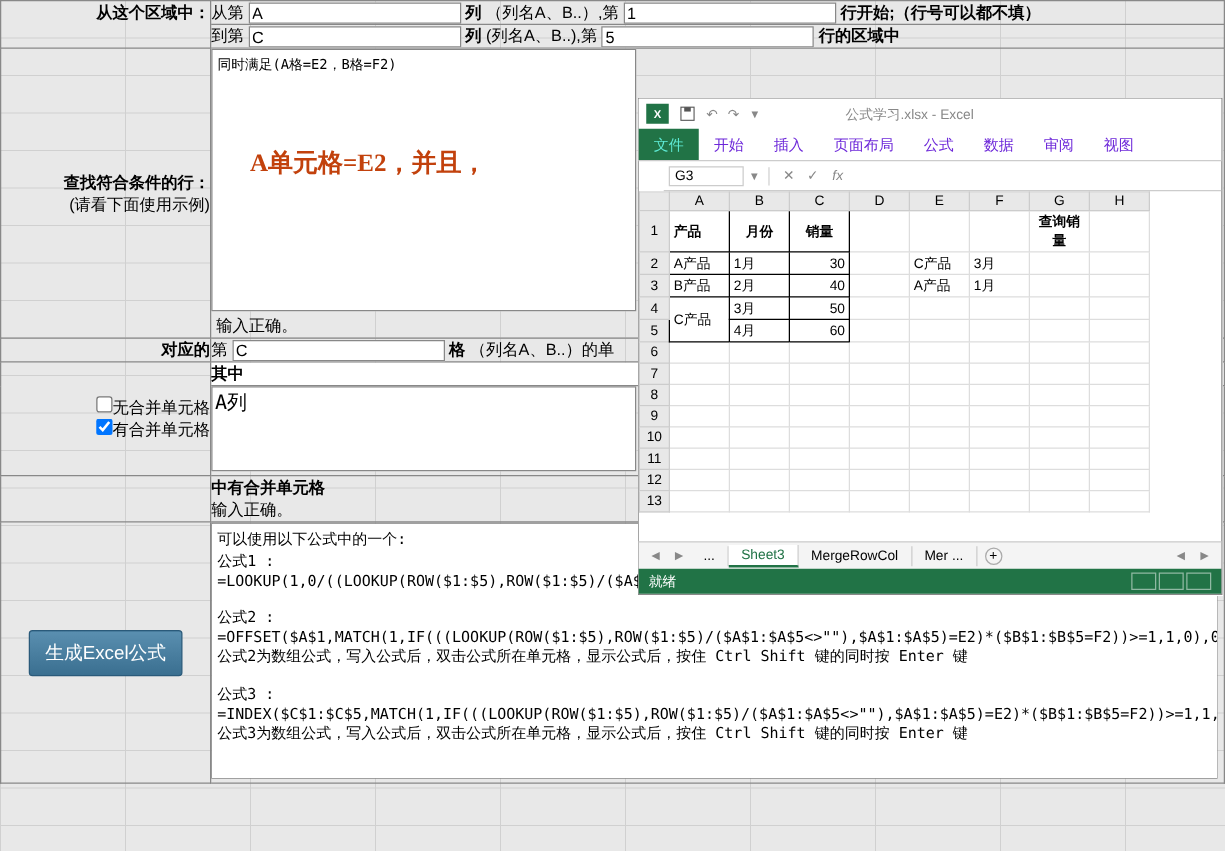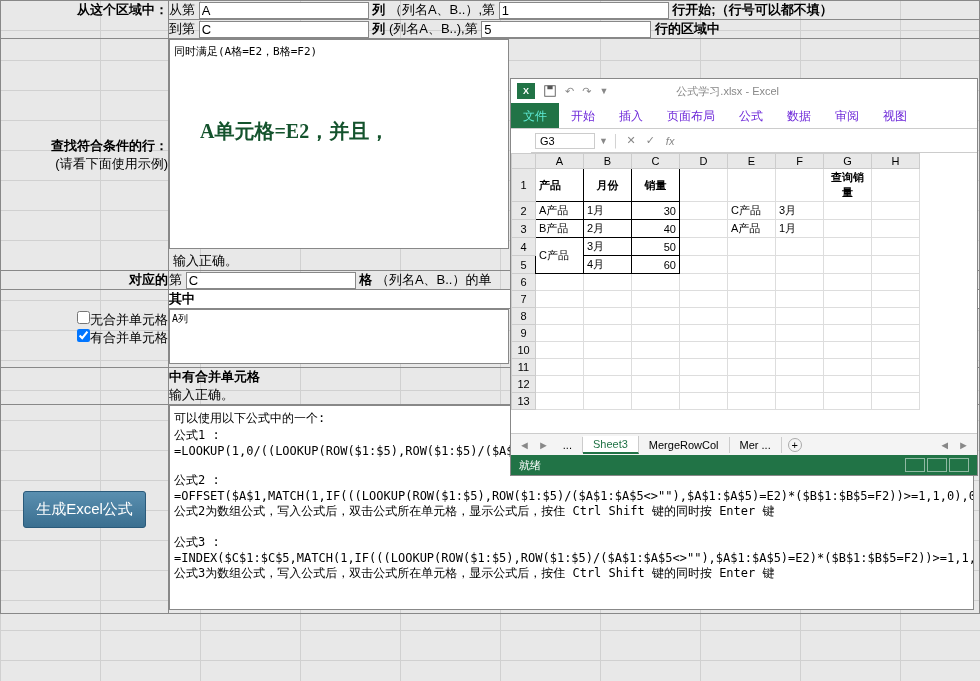--- a/index.html
+++ b/index.html
@@ -7,21 +7,21 @@
 .brick-bg { position: absolute; top: 0; left: 0; width: 980px; height: 681px; background-color: #e8e8e8; background-image: linear-gradient(#d0d0d0 1px, transparent 1px), linear-gradient(90deg, #d0d0d0 1px, transparent 1px); background-size: 100px 30px; z-index: 0; }
 .form-table { position: relative; z-index: 1; width: 980px; border-collapse: collapse; }
 .form-table td { border: 1px solid #888; padding: 0; vertical-align: top; font-size: 13px; }
 .label-cell { width: 168px; text-align: right; padding: 2px 4px; font-weight: bold; vertical-align: middle; background: transparent; }
 .inline-row { padding: 1px 4px; white-space: nowrap; }
 .txt-in { border: 1px solid #888; font-size: 13px; padding: 0 2px; vertical-align: middle; background: #fff; }
 .txt-narrow { width: 170px; }
 .txt-wide { width: 170px; }
 .cond-box { width: 340px; height: 210px; background: #fff; border: 1px solid #888; padding: 4px; font-size: 11px; font-family: SimSun, monospace; resize: none; }
 .hint-ok { padding: 0 4px; font-size: 13px; }
-.blue-note { position: absolute; left: 200px; top: 115px; color: #14532d; font-size: 20px; font-weight: bold; line-height: 1.6; font-family: SimSun, "Microsoft YaHei"; z-index: 5; pointer-events: none; }
+.blue-note { position: absolute; left: 200px; top: 115px; color: #c2410c; font-size: 20px; font-weight: bold; line-height: 1.6; font-family: SimSun, "Microsoft YaHei"; z-index: 5; pointer-events: none; }
 .cb-row { text-align: right; padding: 1px 2px; }
 .cb-row label { display: block; font-size: 13px; }
 .gen-btn { background: linear-gradient(#5a8fb0, #3a6f90); color: #fff; border: 1px solid #2a5a7a; padding: 8px 12px; font-size: 15px; border-radius: 3px; cursor: pointer; margin: 4px; }
 .formula-out { width: 805px; height: 205px; font-family: SimSun, monospace; font-size: 12px; padding: 4px; border: 1px solid #888; background: #fff; resize: none; white-space: pre; overflow: auto; }
 
 .excel-win { position: absolute; top: 78px; left: 510px; width: 468px; height: 398px; background: #fff; border: 1px solid #888; z-index: 10; font-family: "Microsoft YaHei", Arial; display: flex; flex-direction: column; }
 .excel-title { background: #fff; height: 24px; display: flex; align-items: center; padding: 0 6px; gap: 8px; font-size: 11px; }
 .xl-icon { width: 18px; height: 16px; background: #217346; color: #fff; font-size: 9px; font-weight: bold; display: inline-flex; align-items: center; justify-content: center; }
 .qat-ico { width: 14px; height: 14px; display: inline-block; }
 .excel-ribbon { background: #fff; height: 26px; display: flex; align-items: stretch; border-bottom: 1px solid #ccc; }
@@ -98,21 +98,21 @@
 </tr>
 <tr>
   <td class="cb-row" rowspan="2" style="vertical-align:middle;">
     <label><input type="checkbox" style=""><span>无合并单元格</span></label>
     <label><input type="checkbox" checked="" style=""><span>有合并单元格</span></label>
   </td>
   <td class="inline-row" style="font-weight:bold; background:#fff;">其中</td>
 </tr>
 <tr>
   <td style="padding:0;">
-    <textarea style="width: 340px; height: 55px; border: 1px solid rgb(136, 136, 136); font-size: 10px; padding: 2px; resize: none;">A列</textarea>
+    <textarea style="width: 340px; height: 68px; border: 1px solid rgb(136, 136, 136); font-size: 16px; padding: 2px; resize: none;">A列</textarea>
   </td>
 </tr>
 <tr>
   <td></td>
   <td class="inline-row">
     <b>中有合并单元格</b><br>
     <span>输入正确。</span>
   </td>
 </tr>
 <tr>

